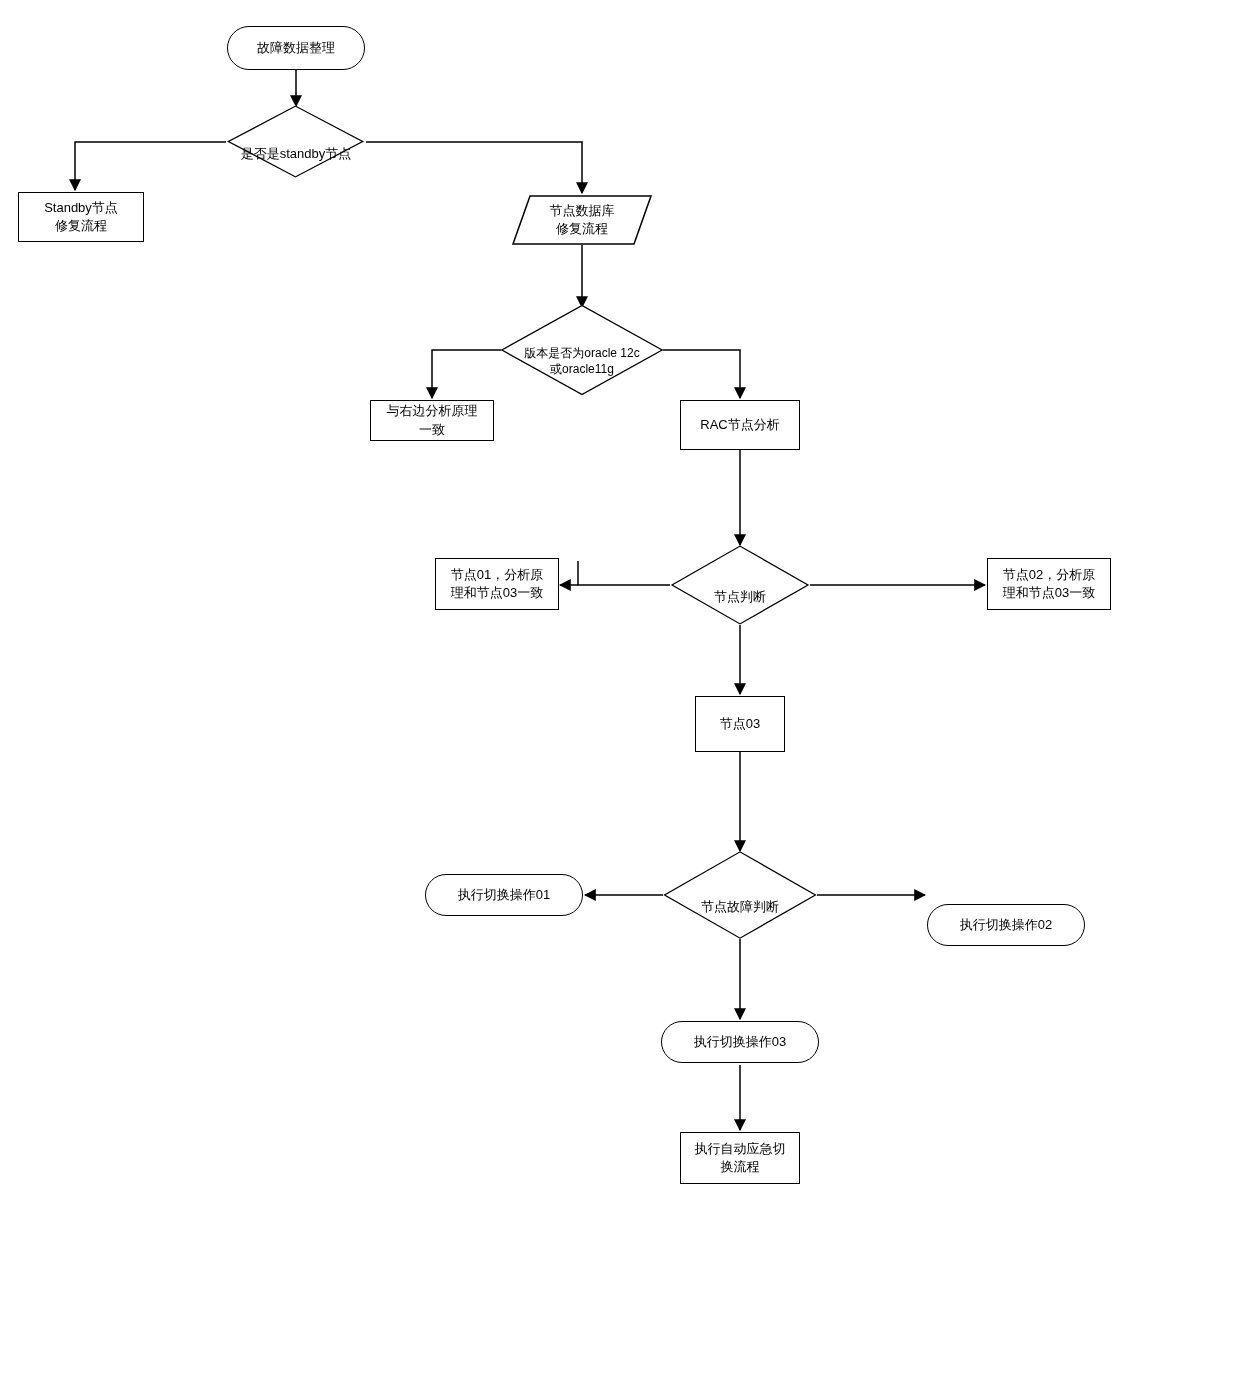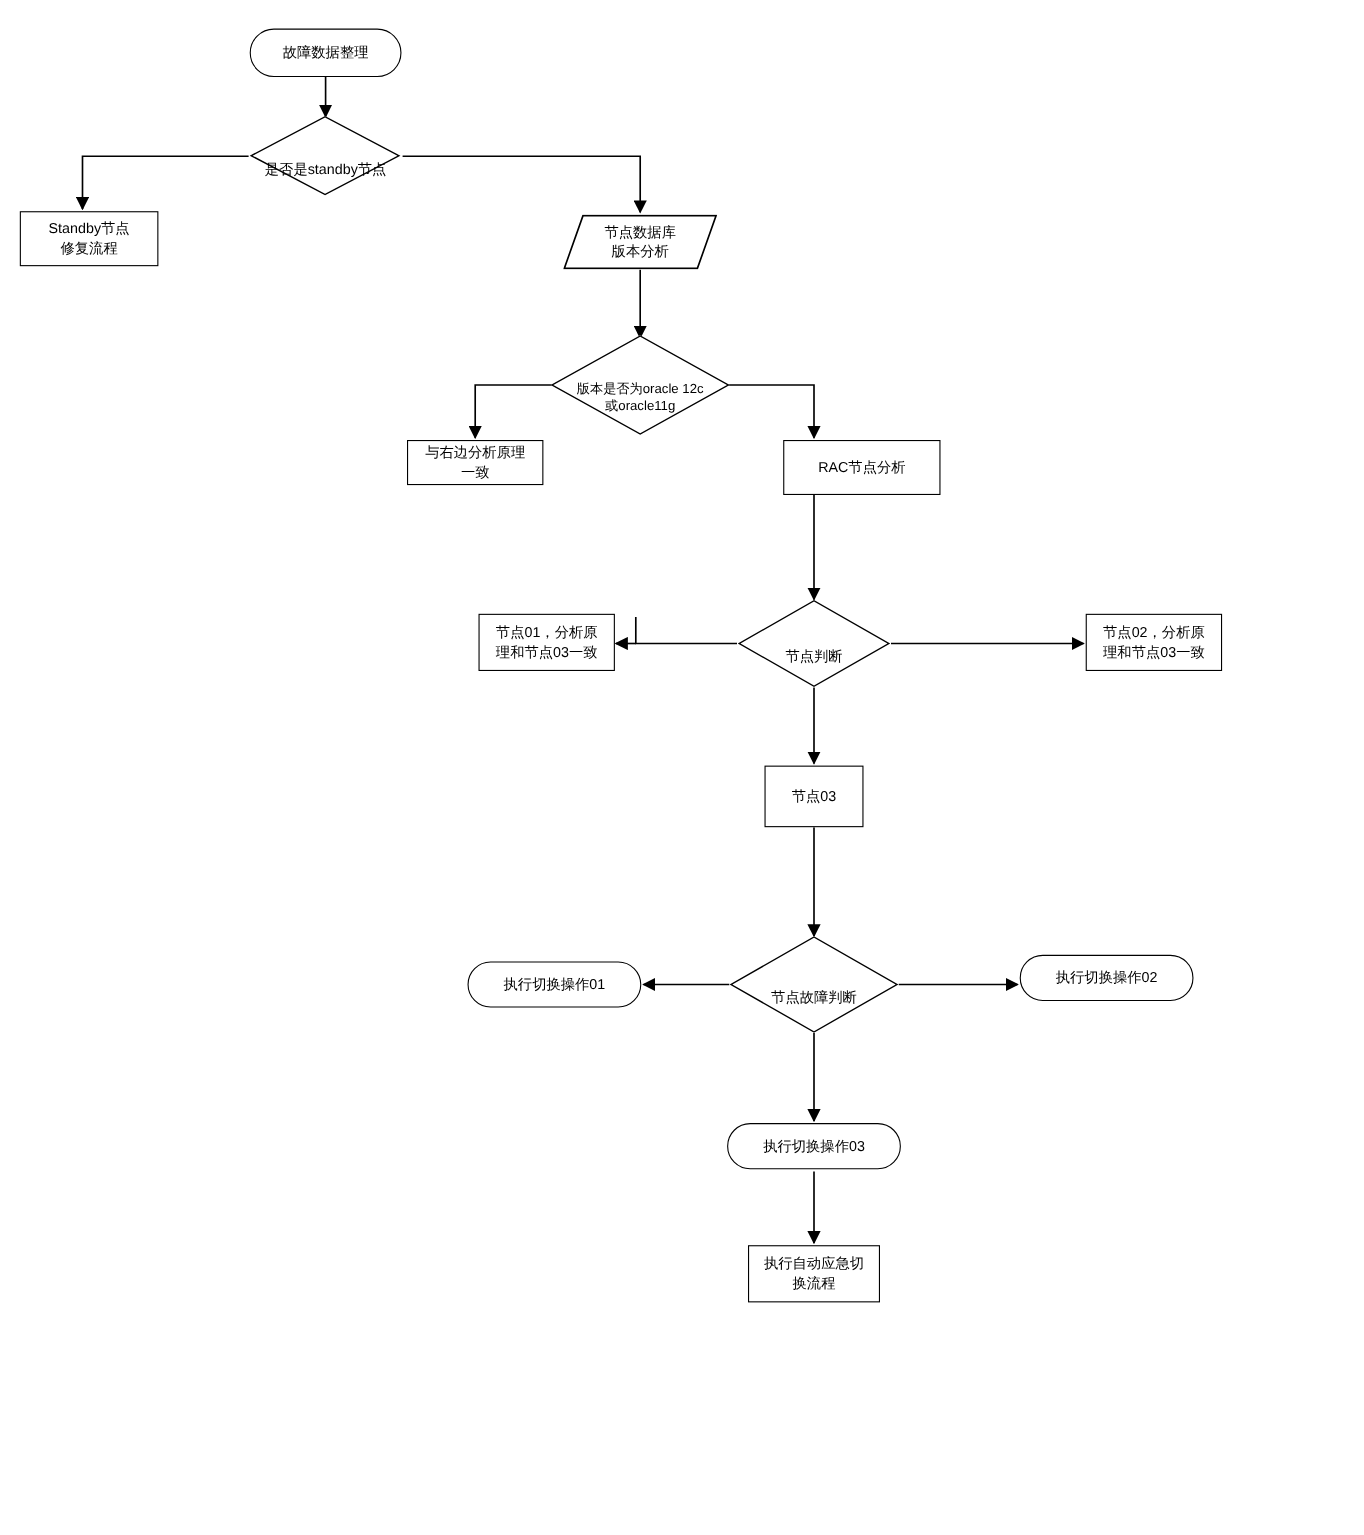--- a/index.html
+++ b/index.html
@@ -130,35 +130,35 @@
 <div class="node process" style="left:18px; top:192px; width:126px; height:50px;">
   <span style="white-space:pre-line;">Standby节点
 修复流程</span>
 </div>
 
 <div class="node data-para" style="left:512px; top:195px; width:140px; height:50px;">
   <svg width="140" height="50" viewBox="0 0 140 50">
     <polygon points="18,1 139,1 122,49 1,49" fill="#fff" stroke="#000" stroke-width="1.5"></polygon>
   </svg>
   <span class="plabel" style="white-space:pre-line;">节点数据库
-版本分析</span>
+修复流程</span>
 </div>
 
 <div class="node decision" style="left:498px; top:305px; width:168px; height:90px;">
   <div class="diamond" style="transform: scaleX(1.8) rotate(45deg); width:64px; height:64px; left:52px; top:13px;"></div>
   <span class="dlabel" style="white-space:pre-line; font-size:12px;">版本是否为oracle 12c
 或oracle11g</span>
 </div>
 
 <div class="node process" style="left:370px; top:400px; width:124px; height:41px;">
   <span style="white-space:pre-line;">与右边分析原理
 一致</span>
 </div>
 
-<div class="node process" style="left:712px; top:400px; width:143px; height:50px;">
+<div class="node process" style="left:680px; top:400px; width:120px; height:50px;">
   <span>RAC节点分析</span>
 </div>
 
 <div class="node decision" style="left:670px; top:545px; width:140px; height:80px;">
   <div class="diamond" style="transform: scaleX(1.75) rotate(45deg); width:56px; height:56px; left:42px; top:12px;"></div>
   <span class="dlabel">节点判断</span>
 </div>
 
 <div class="node process" style="left:435px; top:558px; width:124px; height:52px;">
   <span style="white-space:pre-line;">节点01，分析原
@@ -176,21 +176,21 @@
 
 <div class="node decision" style="left:663px; top:851px; width:154px; height:88px;">
   <div class="diamond" style="transform: scaleX(1.75) rotate(45deg); width:62px; height:62px; left:46px; top:13px;"></div>
   <span class="dlabel">节点故障判断</span>
 </div>
 
 <div class="node terminator" style="left:425px; top:874px; width:158px; height:42px;">
   <span>执行切换操作01</span>
 </div>
 
-<div class="node terminator" style="left:927px; top:868px; width:158px; height:42px;">
+<div class="node terminator" style="left:927px; top:904px; width:158px; height:42px;">
   <span>执行切换操作02</span>
 </div>
 
 <div class="node terminator" style="left:661px; top:1021px; width:158px; height:42px;">
   <span>执行切换操作03</span>
 </div>
 
 <div class="node process" style="left:680px; top:1132px; width:120px; height:52px;">
   <span style="white-space:pre-line;">执行自动应急切
 换流程</span>

